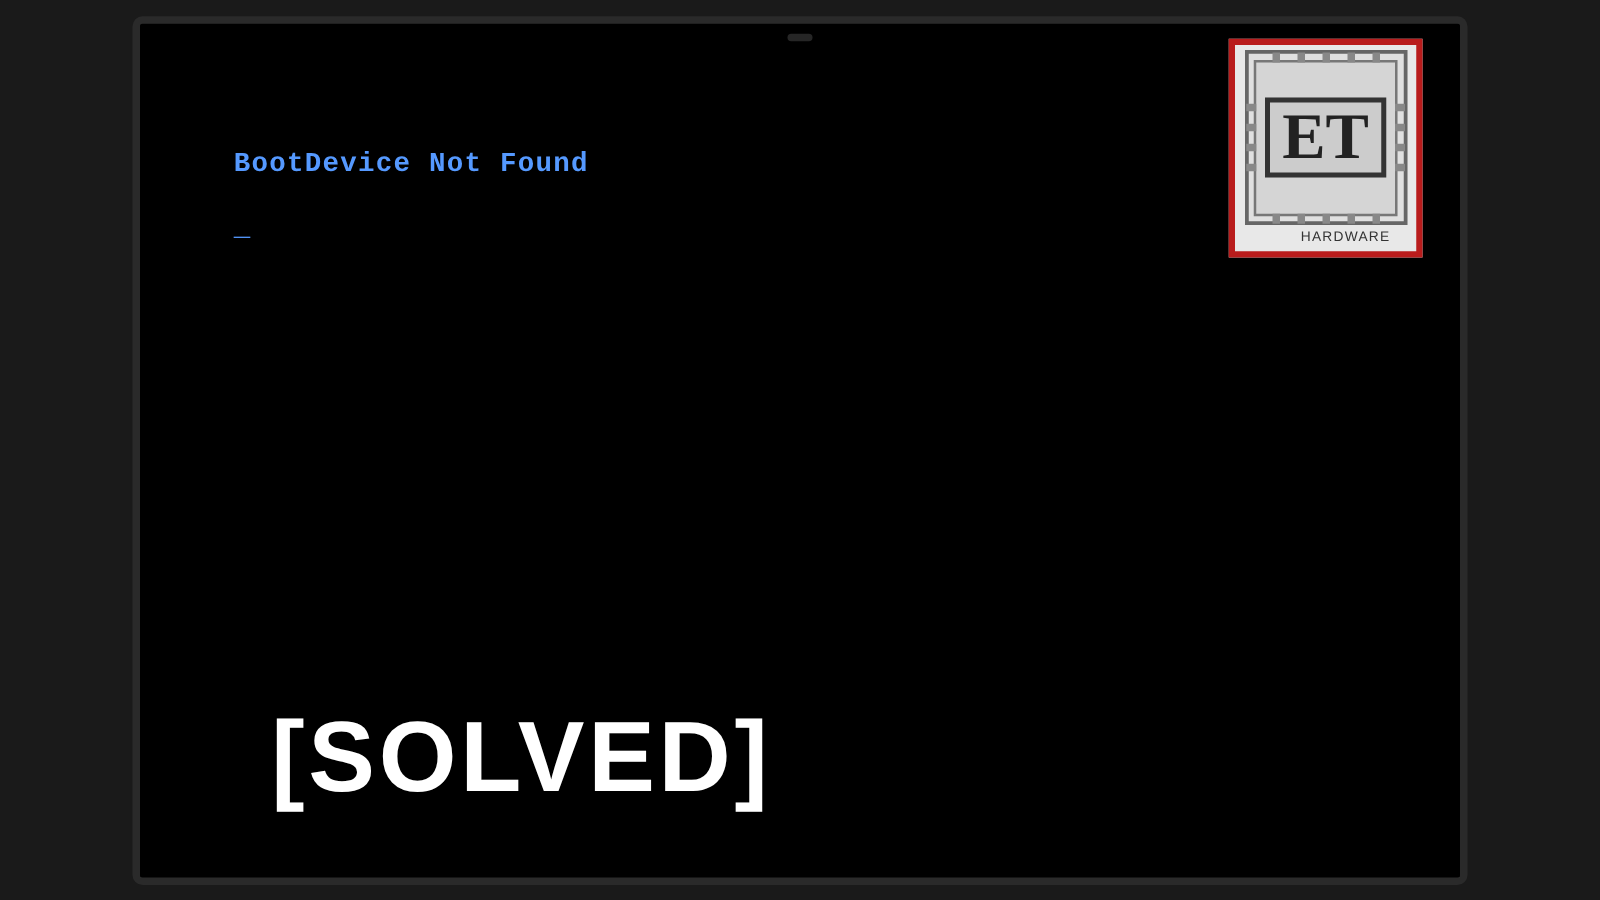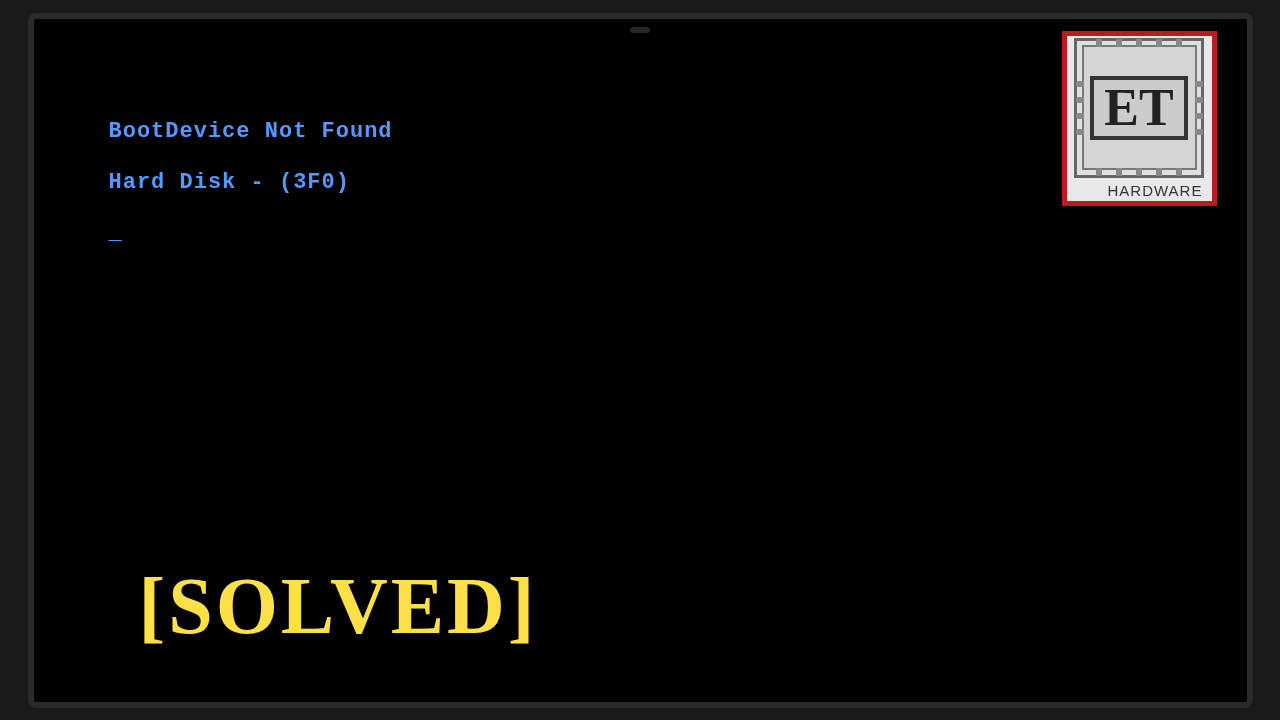--- a/index.html
+++ b/index.html
@@ -12,21 +12,21 @@
       width: 1280px;
       height: 720px;
       background: #1a1a1a;
       display: flex;
       align-items: center;
       justify-content: center;
       overflow: hidden;
     }
 
     .monitor-frame {
-      width: 1225px;
+      width: 1068px;
       height: 695px;
       background: #111;
       border-radius: 8px;
       border: 6px solid #2a2a2a;
       position: relative;
       overflow: hidden;
       display: flex;
       align-items: center;
       justify-content: center;
     }
@@ -60,24 +60,24 @@
       color: #5599ff;
       font-size: 22px;
       font-weight: bold;
       font-family: 'Courier New', Courier, monospace;
     }
 
     .solved-banner {
       position: absolute;
       bottom: 50px;
       left: 105px;
-      color: #fde047;
+      color: #ffffff;
       font-size: 80px;
       font-weight: 900;
-      font-family: Liberation Serif, serif;
+      font-family: Liberation Sans, sans-serif;
       letter-spacing: 3px;
     }
 
     .watermark {
       position: absolute;
       top: 12px;
       right: 30px;
       width: 155px;
       height: 175px;
       background: #e8e8e8;
@@ -166,21 +166,21 @@
       gap: 10px;
     }
 
     .pin {
       width: 8px;
       height: 6px;
       background: #888;
     }
 
     .watermark-label {
-      font-size: 15px;
+      font-size: 11px;
       color: #333;
       font-family: Arial, sans-serif;
       margin-top: 4px;
       text-align: center;
       letter-spacing: 1px;
       padding-left: 32px;
     }
 
     .screen-shine {
       position: absolute;
@@ -195,21 +195,20 @@
   </style>
 </head>
 <body>
 
 <div class="monitor-frame">
   <div class="screen">
     <div class="screen-shine"></div>
 
     <div class="bios-content">
       <div class="bios-line">BootDevice Not Found</div>
-      <div class="bios-line">Hard Disk - (3F0)</div>
       <div class="cursor-line">_</div>
     </div>
 
     <div class="solved-banner">[SOLVED]</div>
 
     <div class="watermark">
       <div class="watermark-inner">
         <div class="chip-border">
           <div class="chip-sides-left">
             <div class="pin"></div>

